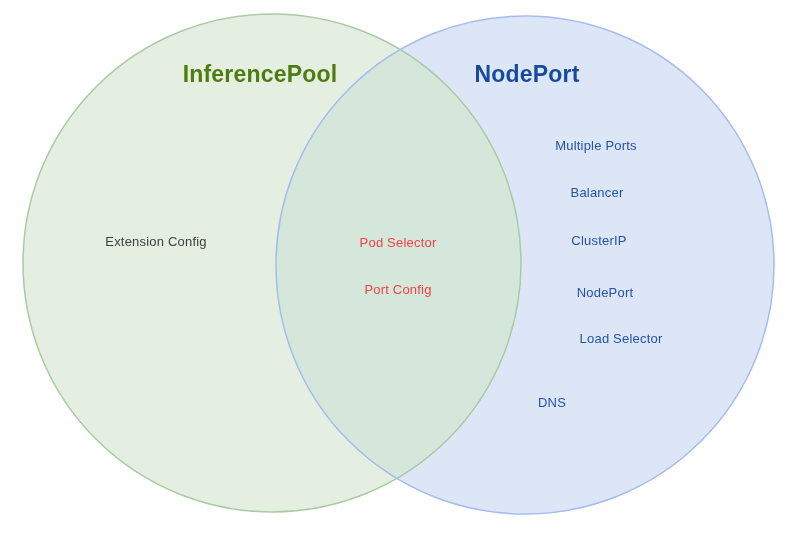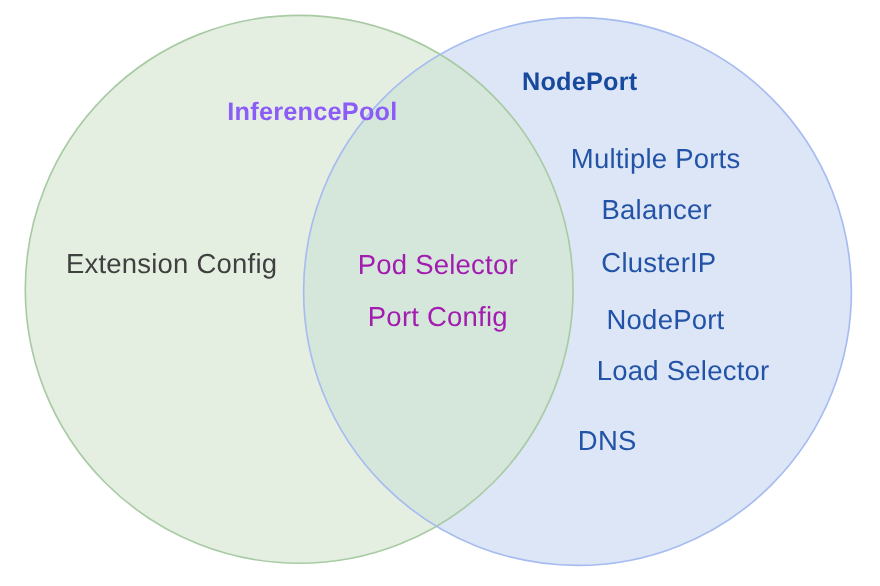--- a/index.html
+++ b/index.html
@@ -13,33 +13,33 @@
     position: relative;
     width: 800px; height: 533px;
     background: #ffffff;
   }
   .stage svg { position: absolute; left: 0; top: 0; }
 
   .vlabel {
     position: absolute;
     transform: translate(-50%, -50%);
     white-space: nowrap;
-    font-size: 25px;
+    font-size: 13px;
     letter-spacing: 0.2px;
   }
   .title {
     font-weight: bold;
     font-size: 23px;
     letter-spacing: 0.2px;
   }
-  .title-left  { color: #8b5cf6; left: 284px; top: 74px; margin-top: 28px; }
+  .title-left  { color: #4d7c0f; left: 260px; top: 74px; }
   .title-right { color: #174a9e; left: 527px; top: 74px; }
 
   .left-item   { color: #404040; }
-  .mid-item    { color: #a21caf; }
+  .mid-item    { color: #ef4444; }
   .right-item  { color: #2253a6; }
 
   .p-ext   { left: 156px; top: 241px; }
   .p-inf   { left: 156px; top: 290px; }
 
   .p-pods  { left: 398px; top: 242px; }
   .p-portc { left: 398px; top: 289px; }
 
   .p-mp    { left: 596px; top: 145px; }
   .p-proto { left: 597px; top: 192px; }

